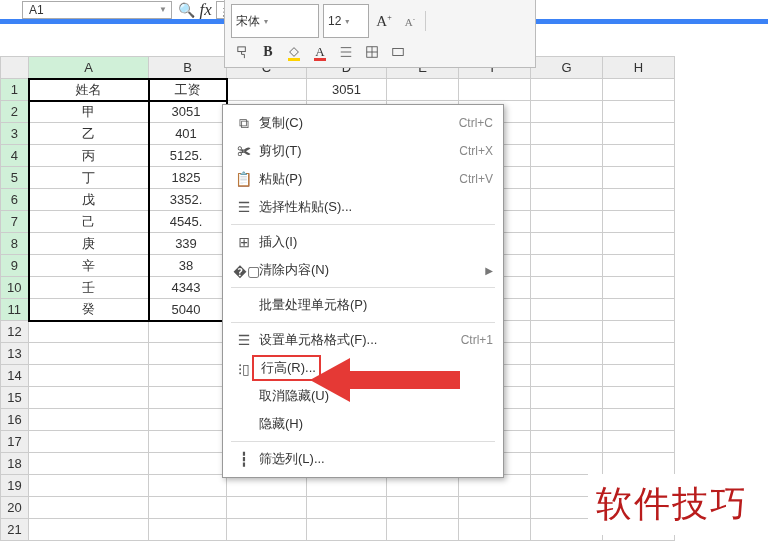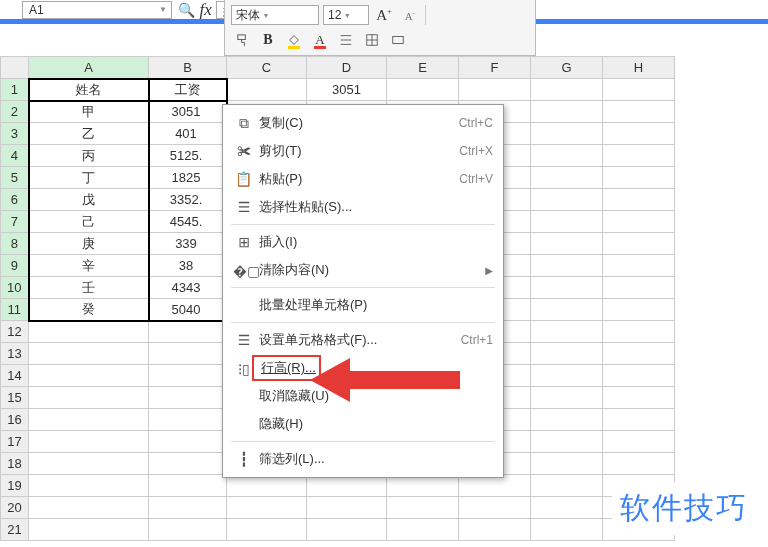--- a/index.html
+++ b/index.html
@@ -7,21 +7,21 @@
   
   .ref-bar{display:flex;align-items:center;height:24px;border-bottom:5px solid #3b82f6;padding-left:22px;gap:6px;}
   .ref-box{width:150px;height:18px;border:1px solid #aaa;background:#fff;display:flex;align-items:center;padding-left:6px;}
   .ref-box .dd{margin-left:auto;margin-right:4px;color:#888;font-size:8px;}
   .fx-area{display:flex;align-items:center;gap:4px;}
   .fx-ic{font-style:italic;font-family:Liberation Serif, serif;font-size:17px;}
   .fx-val{border:1px solid #aaa;background:#fff;padding:1px 6px;min-width:60px;height:18px;}
   
   .mini-tb{position:absolute;left:224px;top:0;background:#f5f5f5;border:1px solid #bbb;border-top:none;padding:4px 6px;display:flex;flex-direction:column;gap:3px;width:312px;z-index:5;}
   .mini-tb .row{display:flex;align-items:center;gap:4px;}
-  .tb-select{border:1px solid #aaa;background:#fff;height:20px;display:flex;align-items:center;padding:4px 4px;font-size:12px;}
+  .tb-select{border:1px solid #aaa;background:#fff;height:20px;display:flex;align-items:center;padding:16px 4px;font-size:12px;}
   .tb-select .dd{margin-left:4px;color:#888;font-size:8px;}
   .tb-btn{width:22px;height:22px;display:flex;align-items:center;justify-content:center;border:1px solid transparent;}
   .tb-sep{width:1px;height:20px;background:#ccc;}
   .tb-big{width:42px;height:42px;display:flex;flex-direction:column;align-items:center;justify-content:center;gap:1px;font-size:12px;}
   .tb-big .ic{font-size:16px;}
   .bold{font-weight:bold;font-family:"Times New Roman";font-size:14px;}
   .Ainc{font-family:"Times New Roman";font-size:15px;}
   .Adec{font-family:"Times New Roman";font-size:11px;color:#777;}
   .clr-bar{position:absolute;bottom:1px;left:4px;right:4px;height:3px;}
   .yellow{background:#ffd200;}
@@ -45,25 +45,25 @@
   .data-b{font-size:14px;text-align:right;padding-right:4px;border-left:2px solid #000 !important;border-right:2px solid #000 !important;}
   .last-row .data-a,.last-row .data-b{border-bottom:2px solid #000 !important;}
   
   .ctx{position:absolute;left:222px;top:104px;width:282px;background:#fff;border:1px solid #999;box-shadow:2px 2px 6px rgba(0,0,0,.3);z-index:20;padding:4px 0;}
   .ctx .item{display:flex;align-items:center;height:28px;padding:0 10px 0 10px;font-size:13px;}
   .ctx .item .ic{width:22px;text-align:center;color:#555;font-size:14px;}
   .ctx .item .lab{flex:1;padding-left:4px;}
   .ctx .item .sc{color:#888;font-size:12px;}
   .ctx .item .sub{color:#777;font-size:10px;}
   .ctx .sep{height:1px;background:#ddd;margin:3px 8px;}
-  .ctx .hl .lab-wrap{border:2px solid #e53935;padding:2px 3px;margin-left:-3px;text-decoration:underline;}
+  .ctx .hl .lab-wrap{border:2px solid #e53935;padding:2px 3px;margin-left:-3px;}
   
   .arrow{position:absolute;left:310px;top:350px;z-index:30;pointer-events:none;}
   
-  .wm{position:absolute;right:12px;bottom:12px;font-size:30px;color:#3b82f6;font-family:"SimHei","Microsoft YaHei";letter-spacing:2px;z-index:40;background:#fff;padding:6px 8px;}
+  .wm{position:absolute;right:12px;bottom:12px;font-size:36px;color:#b91c1c;font-family:"SimHei","Microsoft YaHei";letter-spacing:2px;z-index:40;background:#fff;padding:6px 8px;}
   .search-ic{font-size:14px;color:#555;}
   svg{display:block;}
 </style>
 </head>
 <body>
 
 <div class="ref-bar">
   <div class="ref-box">
     <span>A1</span>
     <span class="dd">▼</span>

